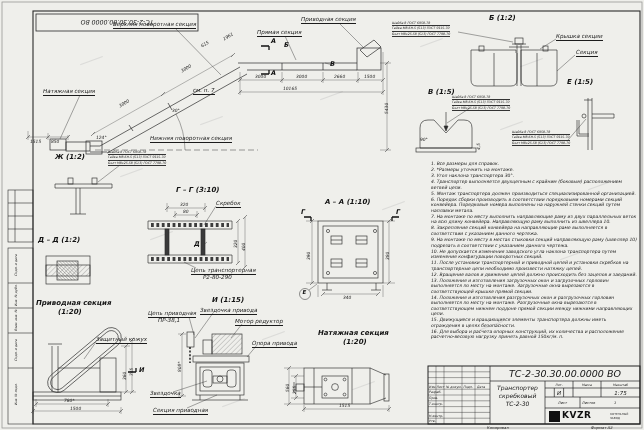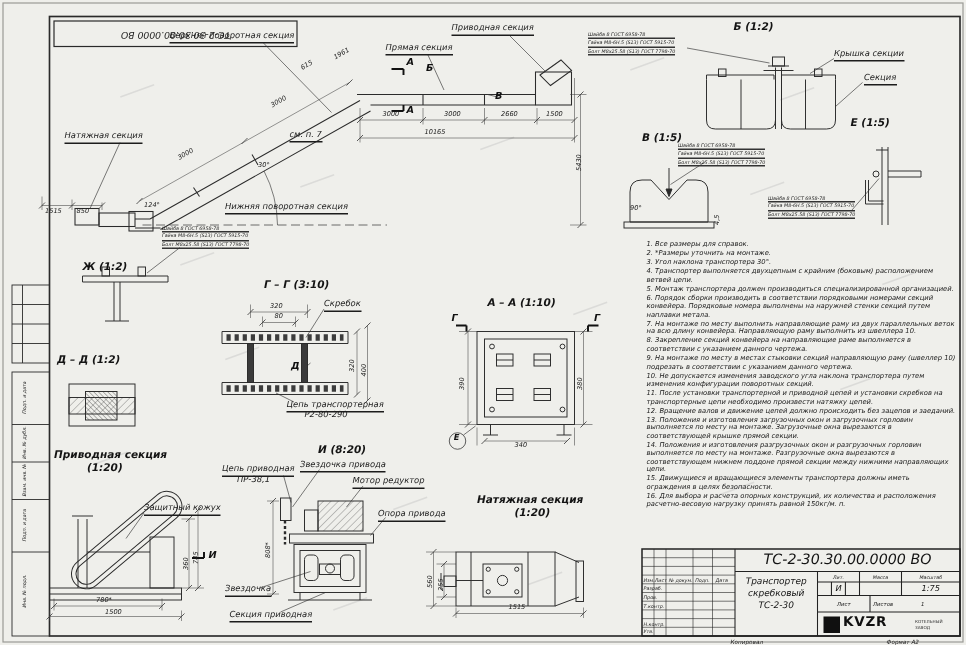--- a/index.html
+++ b/index.html
@@ -258,33 +258,33 @@
   <div class="ttl" style="left:489px;top:14px">Б (1:2)</div>
   <div class="lbl u" style="left:556px;top:33px">Крышка секции</div>
   <div class="lbl u" style="left:576px;top:49px">Секция</div>
 
   <div class="ttl" style="left:428px;top:88px">В (1:5)</div>
   <div class="dim" style="left:420px;top:137px">90°</div>
   <div class="dim rotv" style="left:476px;top:150px">4,5</div>
 
   <div class="ttl" style="left:567px;top:78px">Е (1:5)</div>
 
-  <div class="ttl" style="left:55px;top:174px">Ж (1:2)</div>
+  <div class="ttl" style="left:55px;top:153px">Ж (1:2)</div>
 
   <div class="ttl" style="left:176px;top:186px">Г – Г (3:10)</div>
   <div class="lbl u" style="left:216px;top:200px">Скребок</div>
   <div class="dim" style="left:180px;top:202px">320</div>
   <div class="dim" style="left:183px;top:209px">80</div>
   <div class="dim rotv" style="left:233px;top:248px">320</div>
   <div class="dim rotv" style="left:241px;top:251px">400</div>
   <div class="mk" style="left:194px;top:240px">Д</div>
   <div class="lbl u" style="left:191px;top:267px">Цепь транспортерная</div>
   <div class="lbl" style="left:203px;top:274px">Р2-80-290</div>
 
-  <div class="ttl" style="left:212px;top:296px">И (8:20)</div>
+  <div class="ttl" style="left:212px;top:296px">И (1:15)</div>
 
   <div class="ttl" style="left:325px;top:198px">А – А (1:10)</div>
   <div class="mk" style="left:301px;top:208px">Г</div>
   <div class="mk" style="left:396px;top:208px">Г</div>
   <div class="mk" style="left:302.5px;top:289px;font-size:5.5px">Е</div>
   <div class="dim" style="left:343px;top:295px">340</div>
   <div class="dim rotv" style="left:306px;top:260px">390</div>
   <div class="dim rotv" style="left:385px;top:260px">380</div>
 
   <div class="ttl" style="left:38px;top:236px">Д – Д (1:2)</div>

